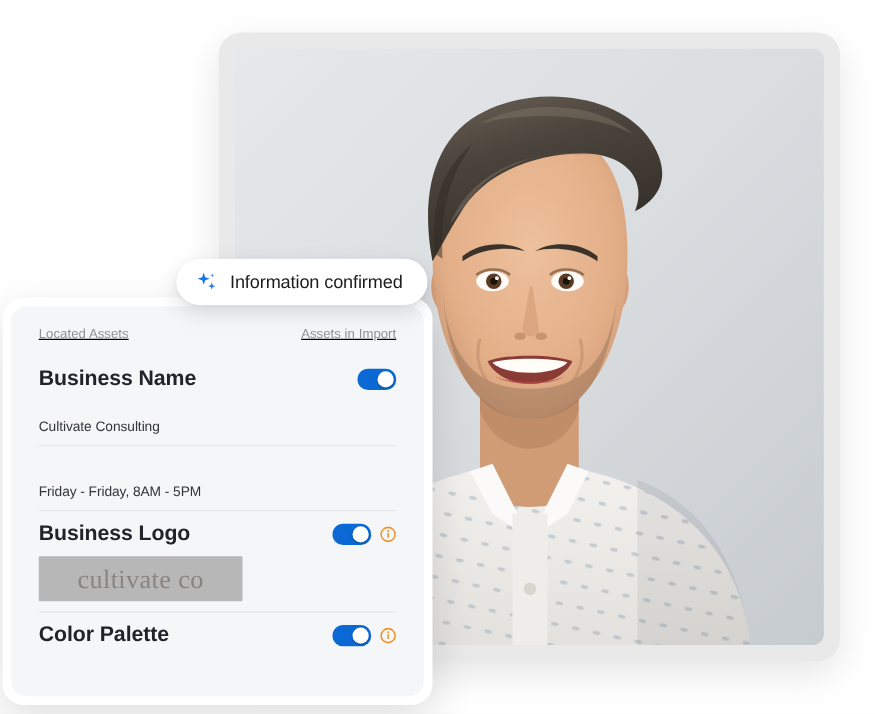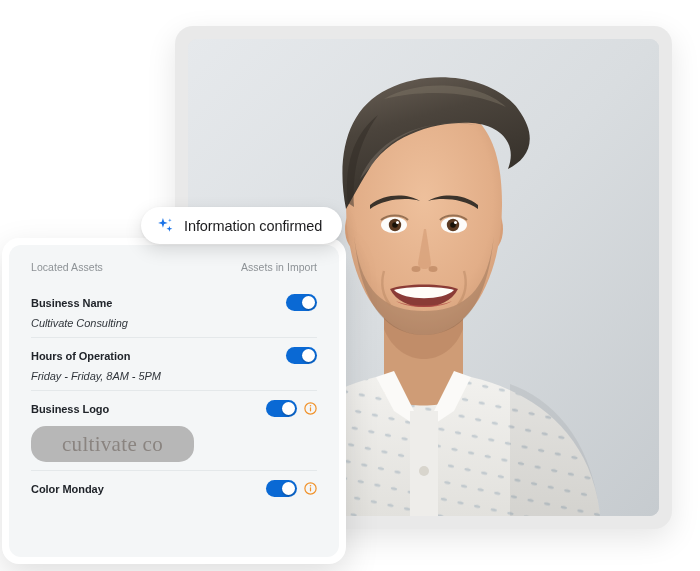--- a/index.html
+++ b/index.html
@@ -87,20 +87,21 @@
     padding: 16px 22px 0 22px;
     box-sizing: border-box;
     overflow: hidden;
   }
 
   .assets-head {
     display: flex;
     justify-content: space-between;
     align-items: center;
     padding-bottom: 11px;
+    text-decoration: underline;
   }
   .head-left, .head-right {
     font-size: 10.5px;
     color: #8d9296;
     letter-spacing: 0.05px;
   }
 
   .asset-row { padding: 9px 0 8px 0; position: relative; }
   .asset-row + .asset-row::before {
     content: "";
@@ -109,31 +110,30 @@
     height: 1px;
     background: #e4e8ea;
   }
   .row-top {
     display: flex;
     align-items: center;
     justify-content: space-between;
     min-height: 19px;
   }
   .asset-label {
-    font-size: 11px;
+    font-size: 17px;
     font-weight: bold;
     color: #20242a;
     letter-spacing: -0.05px;
   }
   .asset-value {
     font-size: 11px;
     color: #31363c;
-    margin-top: 5px;
+    margin-top: 23px;
     letter-spacing: -0.05px;
-    font-style: italic;
   }
   .ctrl { display: flex; align-items: center; gap: 7px; }
 
   
   .toggle {
     width: 31px; height: 17px;
     border-radius: 9px;
     background: #0a69d4;
     position: relative;
     flex: 0 0 31px;
@@ -147,21 +147,21 @@
     box-shadow: 0 1px 2px rgba(0,0,0,0.25);
   }
   .info-icon { width: 13px; height: 13px; display:block; flex:0 0 13px; }
 
   
   .logo-box {
     margin-top: 8px;
     width: 163px;
     height: 36px;
     background: #b7b7b7;
-    border-radius: 15px;
+    border-radius: 1px;
     display: flex;
     align-items: center;
     justify-content: center;
   }
   .logo-text {
     font-family: "Liberation Serif", serif;
     font-size: 21px;
     color: #8a8480;
     letter-spacing: 0.3px;
   }
@@ -294,28 +294,20 @@
             <span class="toggle">
                 <span class="knob"></span>
               </span>
           </span>
         </div>
         <div class="asset-value">Cultivate Consulting</div>
       </div>
 
 
       <div class="asset-row">
-        <div class="row-top">
-          <span class="asset-label">Hours of Operation</span>
-          <span class="ctrl">
-            <span class="toggle">
-                <span class="knob"></span>
-              </span>
-          </span>
-        </div>
         <div class="asset-value">Friday - Friday, 8AM - 5PM</div>
       </div>
 
       <div class="asset-row">
         <div class="row-top">
           <span class="asset-label">Business Logo</span>
           <span class="ctrl">
             <span class="toggle">
                 <span class="knob"></span>
               </span>
@@ -326,21 +318,21 @@
             </svg>
           </span>
         </div>
         <div class="logo-box">
           <span class="logo-text">cultivate co</span>
         </div>
       </div>
 
       <div class="asset-row">
         <div class="row-top">
-          <span class="asset-label">Color Monday</span>
+          <span class="asset-label">Color Palette</span>
           <span class="ctrl">
             <span class="toggle">
                 <span class="knob"></span>
               </span>
             <svg class="info-icon" viewBox="0 0 16 16">
               <circle cx="8" cy="8" r="6.9" fill="none" stroke="#f0922b" stroke-width="1.5"></circle>
               <circle cx="8" cy="4.6" r="0.95" fill="#f0922b"></circle>
               <rect x="7.25" y="6.5" width="1.5" height="5.1" rx="0.7" fill="#f0922b"></rect>
             </svg>
           </span>

